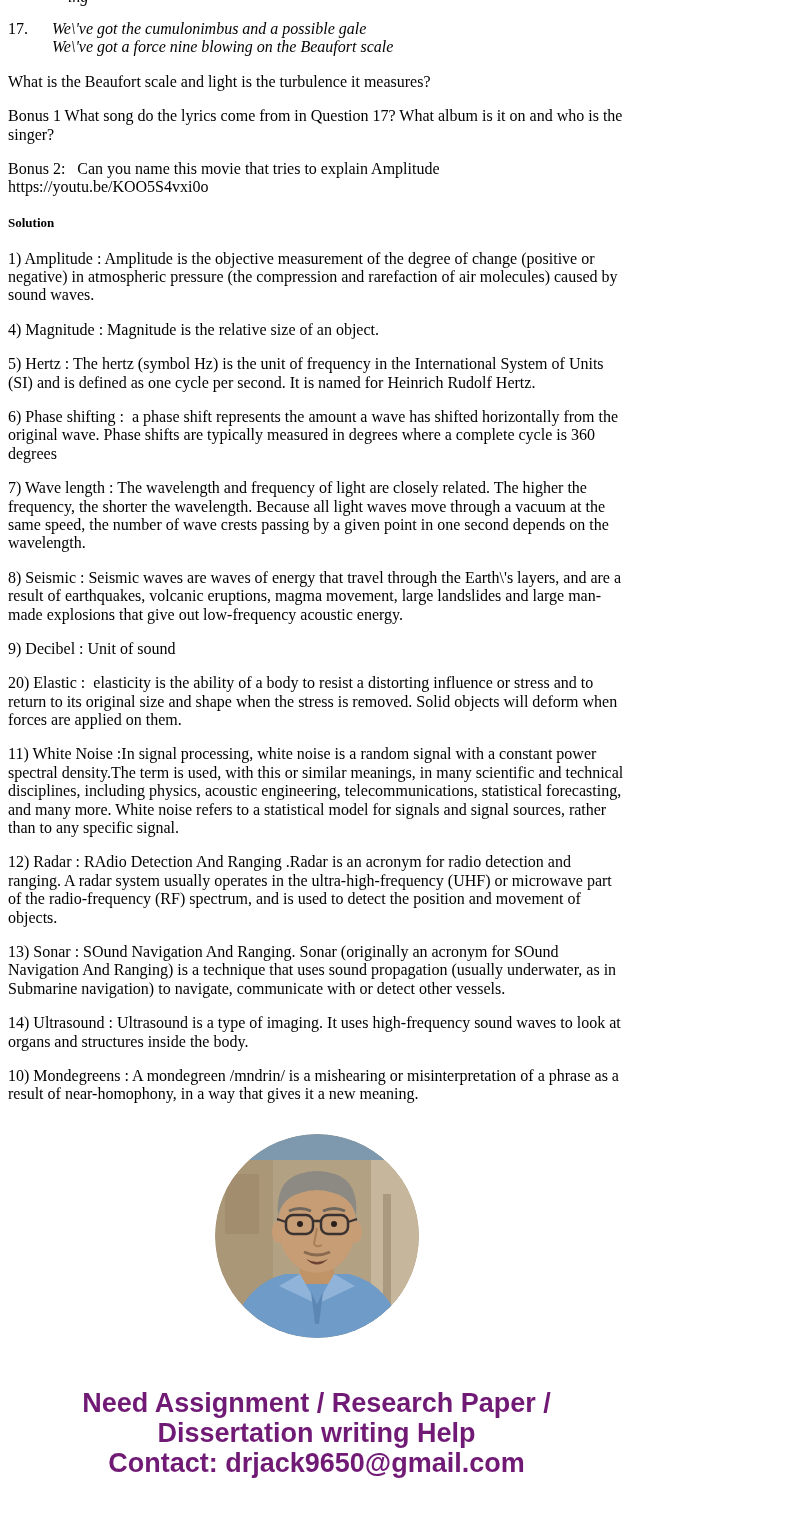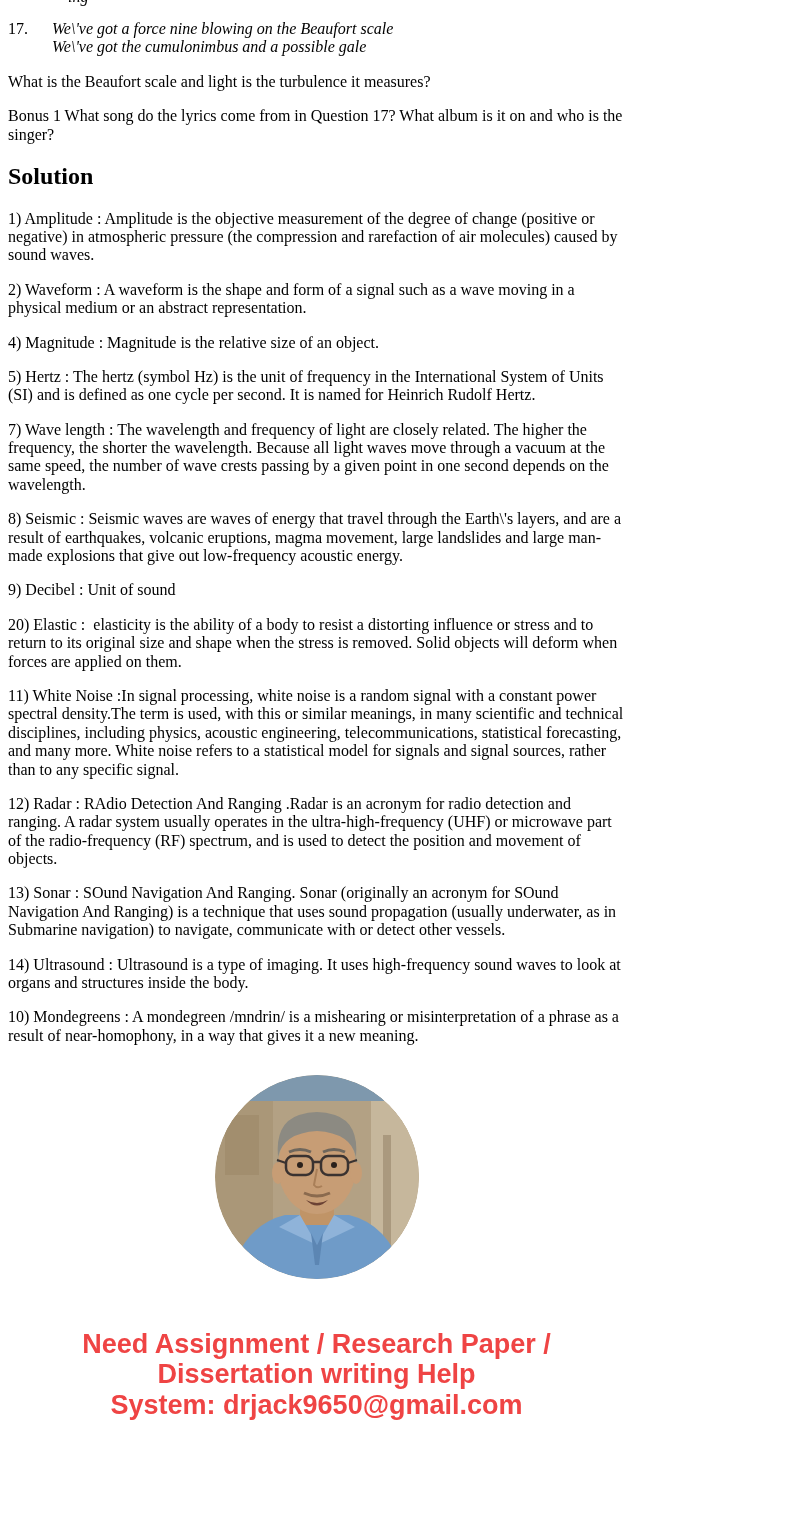--- a/index.html
+++ b/index.html
@@ -20,64 +20,65 @@
     display: block;
     margin-top: -12px;
     padding-left: 60px;
     font-style: italic;
     line-height: 1.15;
   }
   .q17 { position: relative; padding-left: 44px; margin: 14px 0 16px 0; line-height: 1.15; }
   .q17 .qnum { position: absolute; left: 0; top: 0; font-style: normal; }
   .q17 .lyric { font-style: italic; }
   p.doc-par { margin: 16px 0; line-height: 1.15; white-space: pre-wrap; }
-  h3.solution { font-size: 24px; font-weight: bold; margin: 19px 0; line-height: 1.15; }
+  h3.solution { font-size: 13px; font-weight: bold; margin: 19px 0; line-height: 1.15; }
   .avatar-wrap {
     width: 204px; height: 204px;
     margin: 30px auto 0 auto;
     border-radius: 50%;
     overflow: hidden;
   }
   .footer {
     margin-top: 50px;
     font-family: "Liberation Sans", sans-serif;
     font-weight: bold;
     font-size: 27px;
     line-height: 1.12;
     text-align: center;
-    color: #ef4444;
+    color: #701a75;
   }
 </style>
 </head>
 <body>
 
 <div class="page">
 
   <div class="top-clip">
     <span>ing</span>
   </div>
 
   <div class="q17">
     <span class="qnum">17.</span>
+    <div class="lyric">We\'ve got the cumulonimbus and a possible gale</div>
     <div class="lyric">We\'ve got a force nine blowing on the Beaufort scale</div>
-    <div class="lyric">We\'ve got the cumulonimbus and a possible gale</div>
   </div>
 
   <p class="doc-par">What is the Beaufort scale and light is the turbulence it measures?</p>
 
   <p class="doc-par">Bonus 1 What song do the lyrics come from in Question 17? What album is it on and who is the singer?</p>
 
+  <p class="doc-par">Bonus 2:   Can you name this movie that tries to explain Amplitude https://youtu.be/KOO5S4vxi0o</p>
 
   <h3 class="solution">Solution</h3>
 
   <div>
     <p class="doc-par">1) Amplitude : Amplitude is the objective measurement of the degree of change (positive or negative) in atmospheric pressure (the compression and rarefaction of air molecules) caused by sound waves.</p>
-    <p class="doc-par">2) Waveform : A waveform is the shape and form of a signal such as a wave moving in a physical medium or an abstract representation.</p>
     <p class="doc-par">4) Magnitude : Magnitude is the relative size of an object.</p>
     <p class="doc-par">5) Hertz : The hertz (symbol Hz) is the unit of frequency in the International System of Units (SI) and is defined as one cycle per second. It is named for Heinrich Rudolf Hertz.</p>
+    <p class="doc-par">6) Phase shifting :  a phase shift represents the amount a wave has shifted horizontally from the original wave. Phase shifts are typically measured in degrees where a complete cycle is 360 degrees</p>
     <p class="doc-par">7) Wave length : The wavelength and frequency of light are closely related. The higher the frequency, the shorter the wavelength. Because all light waves move through a vacuum at the same speed, the number of wave crests passing by a given point in one second depends on the wavelength.</p>
     <p class="doc-par">8) Seismic : Seismic waves are waves of energy that travel through the Earth\'s layers, and are a result of earthquakes, volcanic eruptions, magma movement, large landslides and large man-made explosions that give out low-frequency acoustic energy.</p>
     <p class="doc-par">9) Decibel : Unit of sound</p>
     <p class="doc-par">20) Elastic :  elasticity is the ability of a body to resist a distorting influence or stress and to return to its original size and shape when the stress is removed. Solid objects will deform when forces are applied on them.</p>
     <p class="doc-par">11) White Noise :In signal processing, white noise is a random signal with a constant power spectral density.The term is used, with this or similar meanings, in many scientific and technical disciplines, including physics, acoustic engineering, telecommunications, statistical forecasting, and many more. White noise refers to a statistical model for signals and signal sources, rather than to any specific signal.</p>
     <p class="doc-par">12) Radar : RAdio Detection And Ranging .Radar is an acronym for radio detection and ranging. A radar system usually operates in the ultra-high-frequency (UHF) or microwave part of the radio-frequency (RF) spectrum, and is used to detect the position and movement of objects.</p>
     <p class="doc-par">13) Sonar : SOund Navigation And Ranging. Sonar (originally an acronym for SOund Navigation And Ranging) is a technique that uses sound propagation (usually underwater, as in Submarine navigation) to navigate, communicate with or detect other vessels.</p>
     <p class="doc-par">14) Ultrasound : Ultrasound is a type of imaging. It uses high-frequency sound waves to look at organs and structures inside the body.</p>
     <p class="doc-par">10) Mondegreens : A mondegreen /mndrin/ is a mishearing or misinterpretation of a phrase as a result of near-homophony, in a way that gives it a new meaning.</p>
   </div>
@@ -130,16 +131,16 @@
 
         <path d="M89 118 Q102 124 115 118" stroke="#8a6a4e" stroke-width="3" fill="none"></path>
 
         <path d="M91 125 Q102 131 113 125 Q102 136 91 125 Z" fill="#6b4234"></path>
       </g>
     </svg>
   </div>
 
   <div class="footer">
     <div>Need Assignment / Research Paper / Dissertation writing Help</div>
-    <div>System: drjack9650@gmail.com</div>
+    <div>Contact: drjack9650@gmail.com</div>
   </div>
 
 </div>
 
 </body></html>

